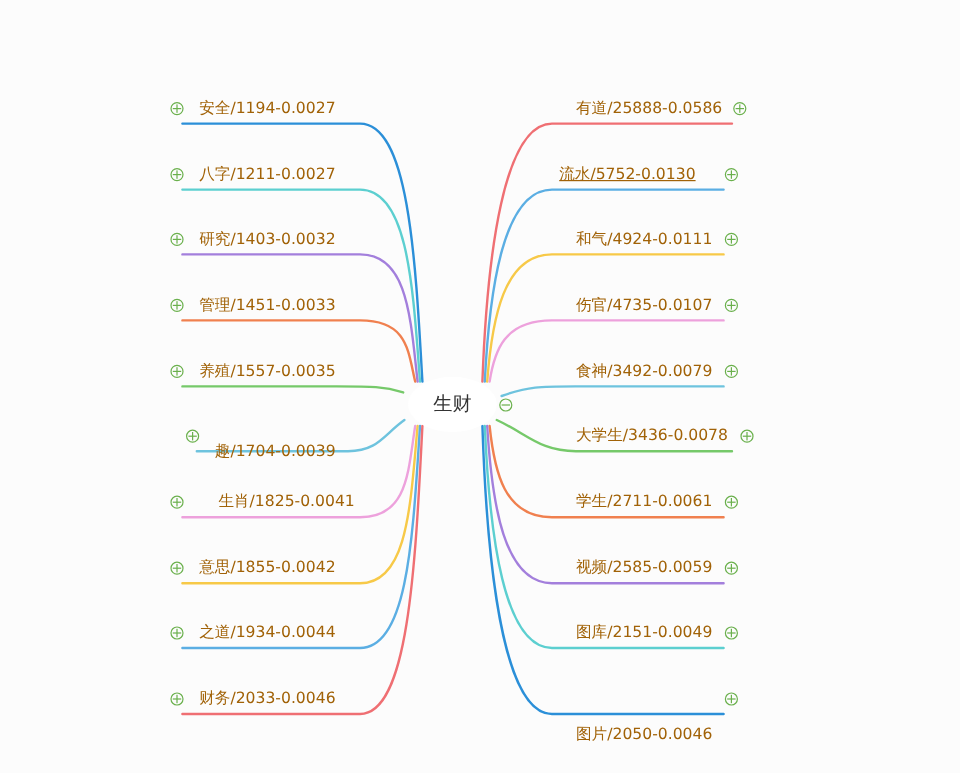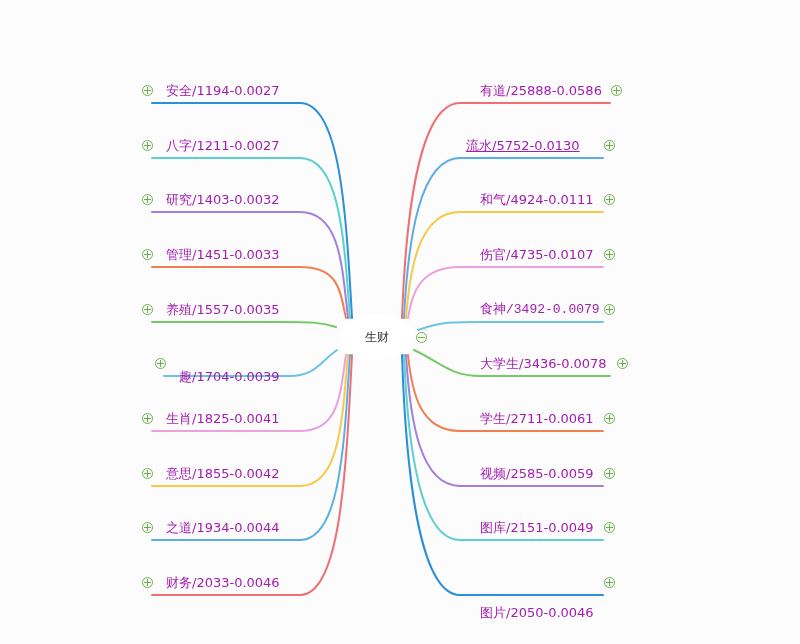--- a/index.html
+++ b/index.html
@@ -1,22 +1,22 @@
 <!DOCTYPE html>
 <html><head>
 <meta charset="utf-8">
 <style>
   html, body { margin:0; padding:0; }
   body { width:800px; height:644px; background:#fcfcfc; position:relative; overflow:hidden; font-family:"DejaVu Sans","Liberation Sans",sans-serif; }
   #canvas { position:absolute; left:0; top:0; }
-  .node-label { position:absolute; font-size:13px; color:#a21caf; white-space:nowrap; line-height:16px; cursor:pointer; }
+  .node-label { position:absolute; font-size:13px; color:#a16207; white-space:nowrap; line-height:16px; cursor:pointer; }
   .expand { position:absolute; width:9px; height:9px; border:1px solid #6ab04c; border-radius:50%; cursor:pointer; }
   .expand::before { content:""; position:absolute; left:1px; right:1px; top:4px; height:1px; background:#6ab04c; }
   .expand.plus::after { content:""; position:absolute; top:1px; bottom:1px; left:4px; width:1px; background:#6ab04c; }
-  .root { position:absolute; left:340px; top:314px; width:74px; height:46px; border-radius:50%; background:#fff; display:flex; align-items:center; justify-content:center; font-size:12px; color:#333; cursor:pointer; }
+  .root { position:absolute; left:340px; top:314px; width:74px; height:46px; border-radius:50%; background:#fff; display:flex; align-items:center; justify-content:center; font-size:16px; color:#333; cursor:pointer; }
 </style>
 </head>
 <body>
 
 <svg id="canvas" width="800" height="644">
     <path d="M352,318 C346,210.5 340,103 300,103 L152,103" stroke="#2b8fd8" fill="none" stroke-width="2" stroke-linecap="round"></path>
     <path d="M350,318 C344,238 340,158 300,158 L152,158" stroke="#5ccfd0" fill="none" stroke-width="2" stroke-linecap="round"></path>
     <path d="M348,318 C342,265 340,212 300,212 L152,212" stroke="#a37fdc" fill="none" stroke-width="2" stroke-linecap="round"></path>
     <path d="M346,318 C340,292.5 340,267 300,267 L152,267" stroke="#f0804f" fill="none" stroke-width="2" stroke-linecap="round"></path>
     <path d="M336,327 C320,322 310,322 280,322 L152,322" stroke="#76c96a" fill="none" stroke-width="2" stroke-linecap="round"></path>
@@ -48,37 +48,37 @@
     <div class="node-label" style="left: 166px; top: 138px; text-align: right;">八字/1211-0.0027</div>
     <div class="expand plus" style="left: 142px; top: 140px;"></div>
     <div class="node-label" style="left: 166px; top: 192px;">研究/1403-0.0032</div>
     <div class="expand plus" style="left: 142px; top: 194px;"></div>
     <div class="node-label" style="left: 166px; top: 247px;">管理/1451-0.0033</div>
     <div class="expand plus" style="left: 142px; top: 249px;"></div>
     <div class="node-label" style="left: 166px; top: 302px;">养殖/1557-0.0035</div>
     <div class="expand plus" style="left: 142px; top: 304px;"></div>
     <div class="node-label" style="left: 179px; top: 356px; margin-top: 13px;">趣/1704-0.0039</div>
     <div class="expand plus" style="left: 155px; top: 358px;"></div>
-    <div class="node-label" style="left: 166px; top: 411px; text-align: right;">生肖/1825-0.0041</div>
+    <div class="node-label" style="left: 182px; top: 411px; text-align: right;">生肖/1825-0.0041</div>
     <div class="expand plus" style="left: 142px; top: 413px;"></div>
     <div class="node-label" style="left: 166px; top: 466px;">意思/1855-0.0042</div>
     <div class="expand plus" style="left: 142px; top: 468px;"></div>
     <div class="node-label" style="left: 166px; top: 520px;">之道/1934-0.0044</div>
     <div class="expand plus" style="left: 142px; top: 522px;"></div>
     <div class="node-label" style="left: 166px; top: 575px;">财务/2033-0.0046</div>
     <div class="expand plus" style="left: 142px; top: 577px;"></div>
     <div class="node-label" style="left: 480px; top: 83px;">有道/25888-0.0586</div>
     <div class="expand plus" style="left: 611px; top: 85px;"></div>
     <div class="node-label" style="left: 466px; top: 138px; text-decoration: underline;">流水/5752-0.0130</div>
     <div class="expand plus" style="left: 604px; top: 140px;"></div>
     <div class="node-label" style="left: 480px; top: 192px;">和气/4924-0.0111</div>
     <div class="expand plus" style="left: 604px; top: 194px;"></div>
     <div class="node-label" style="left: 480px; top: 247px;">伤官/4735-0.0107</div>
     <div class="expand plus" style="left: 604px; top: 249px;"></div>
-    <div class="node-label" style="left: 480px; top: 302px; font-family: Liberation Mono, monospace;">食神/3492-0.0079</div>
+    <div class="node-label" style="left: 480px; top: 302px;">食神/3492-0.0079</div>
     <div class="expand plus" style="left: 604px; top: 304px;"></div>
     <div class="node-label" style="left: 480px; top: 356px;">大学生/3436-0.0078</div>
     <div class="expand plus" style="left: 617px; top: 358px;"></div>
     <div class="node-label" style="left: 480px; top: 411px;">学生/2711-0.0061</div>
     <div class="expand plus" style="left: 604px; top: 413px;"></div>
     <div class="node-label" style="left: 480px; top: 466px;">视频/2585-0.0059</div>
     <div class="expand plus" style="left: 604px; top: 468px;"></div>
     <div class="node-label" style="left: 480px; top: 520px;">图库/2151-0.0049</div>
     <div class="expand plus" style="left: 604px; top: 522px;"></div>
     <div class="node-label" style="left: 480px; top: 575px; margin-top: 30px;">图片/2050-0.0046</div>

